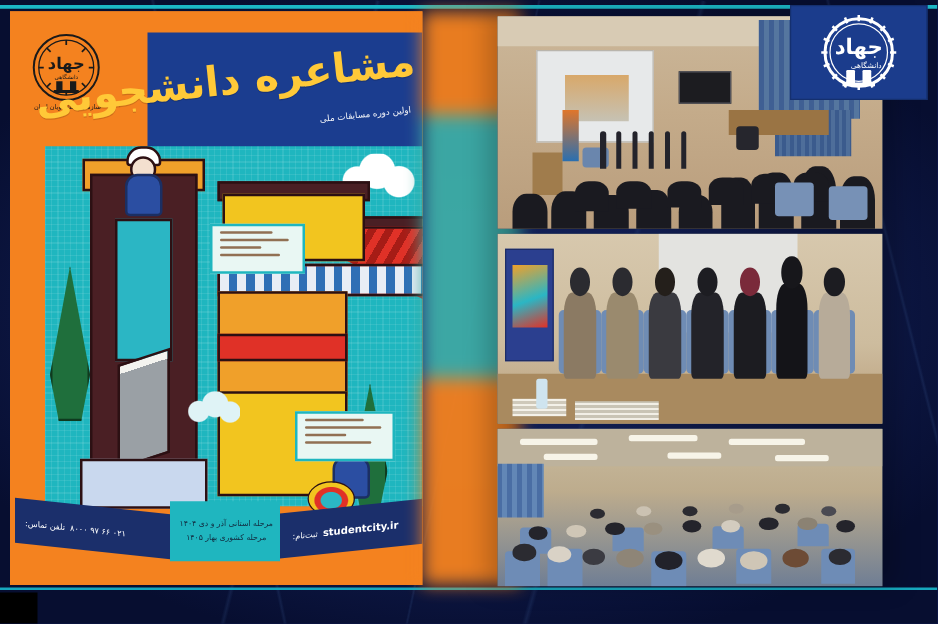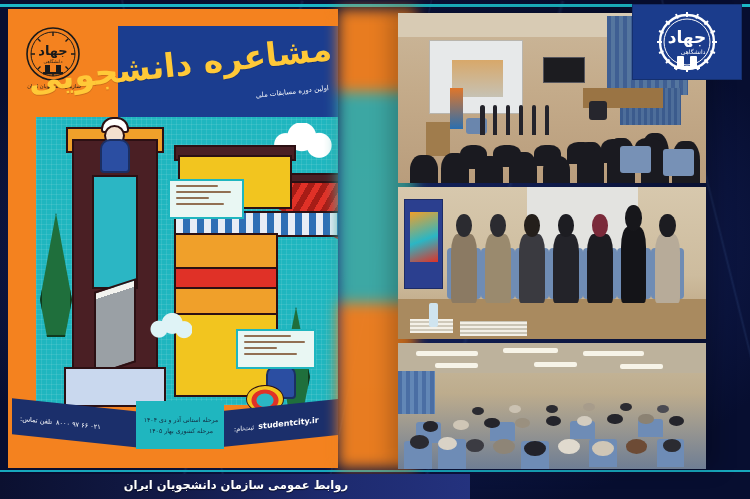--- a/index.html
+++ b/index.html
@@ -492,17 +492,14 @@
         <g fill="#ffffff">
           <rect x="-10" y="14" width="7" height="11" rx="1"></rect>
           <rect x="3" y="14" width="7" height="11" rx="1"></rect>
           <rect x="-13" y="24" width="26" height="3"></rect>
         </g>
       </g>
     </svg>
   </div>
 
   <div class="cap-left-dark"></div>
-  <div class="capbar">
-    <div class="txt">روابط عمومی سازمان دانشجویان ایران</div>
-  </div>
 
 </div>
 
 </body></html>

